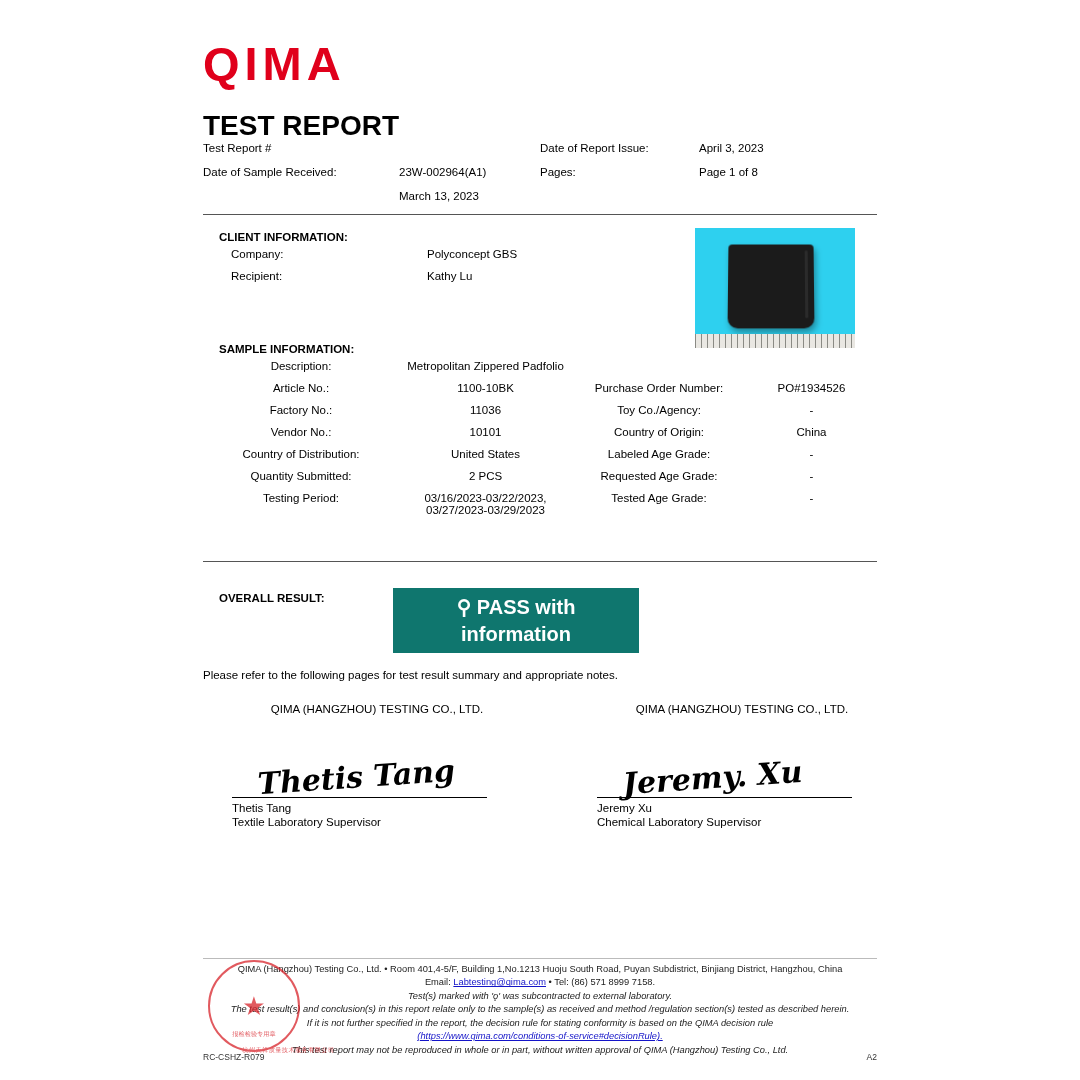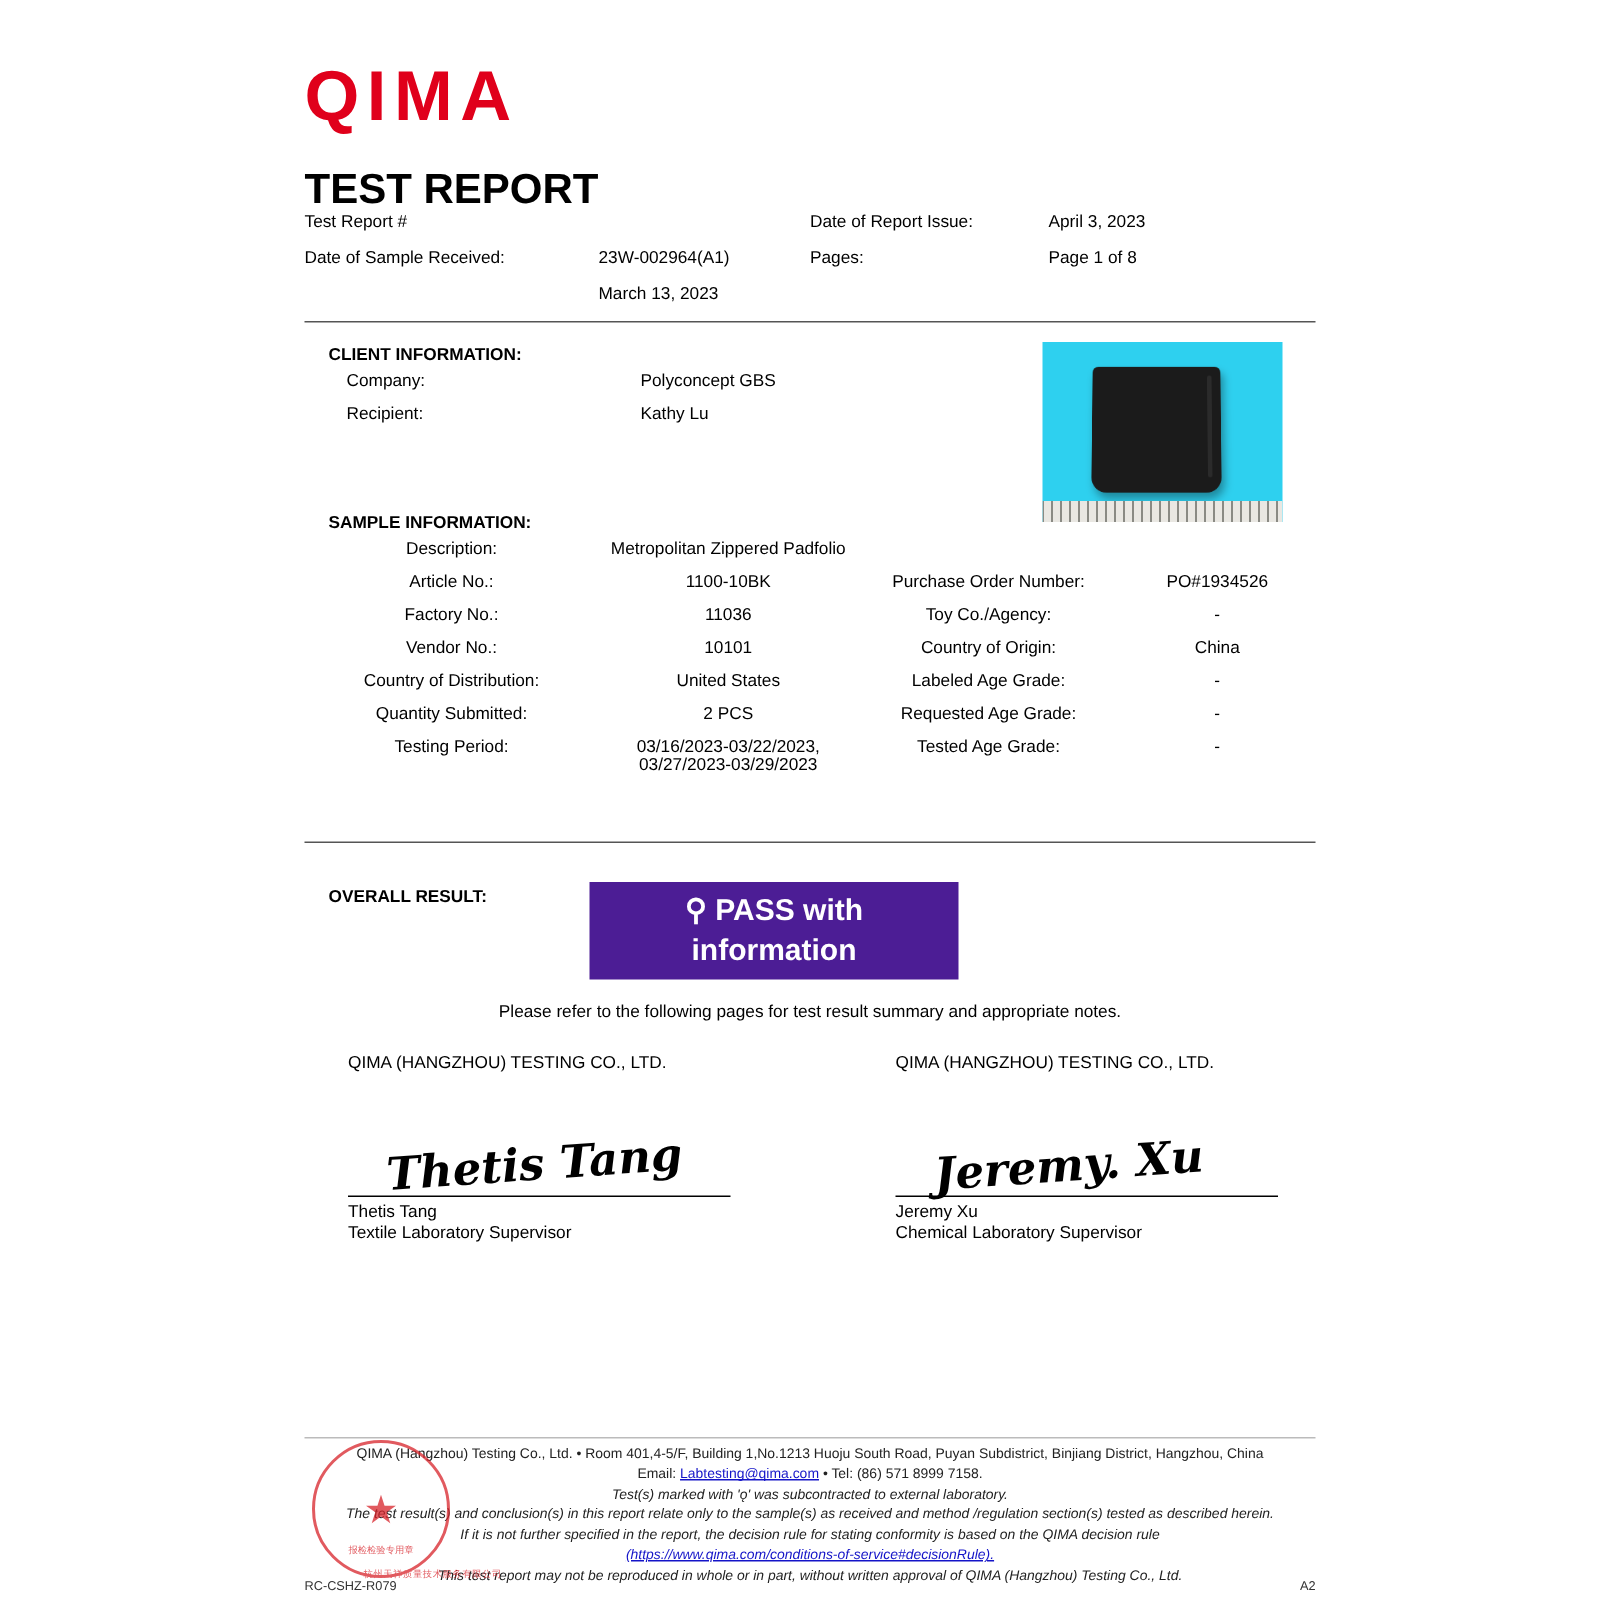--- a/index.html
+++ b/index.html
@@ -129,44 +129,43 @@
   .s-l1 { width: 196px; }
   .s-v1 { width: 173px; }
   .s-l2 { width: 174px; }
   .s-v2 { width: 131px; }
 
   
   .result-badge {
     position: absolute;
     left: 190px; top: 588px;
     width: 246px; height: 65px;
-    background: #4c1d95;
+    background: #0f766e;
     color: #fff;
     font-size: 20px;
     font-weight: bold;
     display: flex;
     align-items: center;
     justify-content: center;
     text-align: center;
     line-height: 1.35;
     padding: 0 8px;
   }
   .refer-note {
     position: absolute;
     left: 0; top: 669px;
     width: 674px;
-    text-align: center;
     font-size: 11.5px;
   }
 
   
   .sig-col { position: absolute; top: 703px; font-size: 11.5px; }
   .sig-left { left: 29px; width: 290px; }
   .sig-right { left: 394px; width: 290px; }
-  .sig-company { font-size: 11.5px; }
+  .sig-company { font-size: 11.5px; text-align: center; }
   .sig-mark {
     height: 78px;
     display: flex;
     align-items: flex-end;
     padding-left: 24px;
     font-family: "DejaVu Serif", serif;
     font-style: italic;
     font-weight: bold;
     font-size: 30px;
     color: #000;

